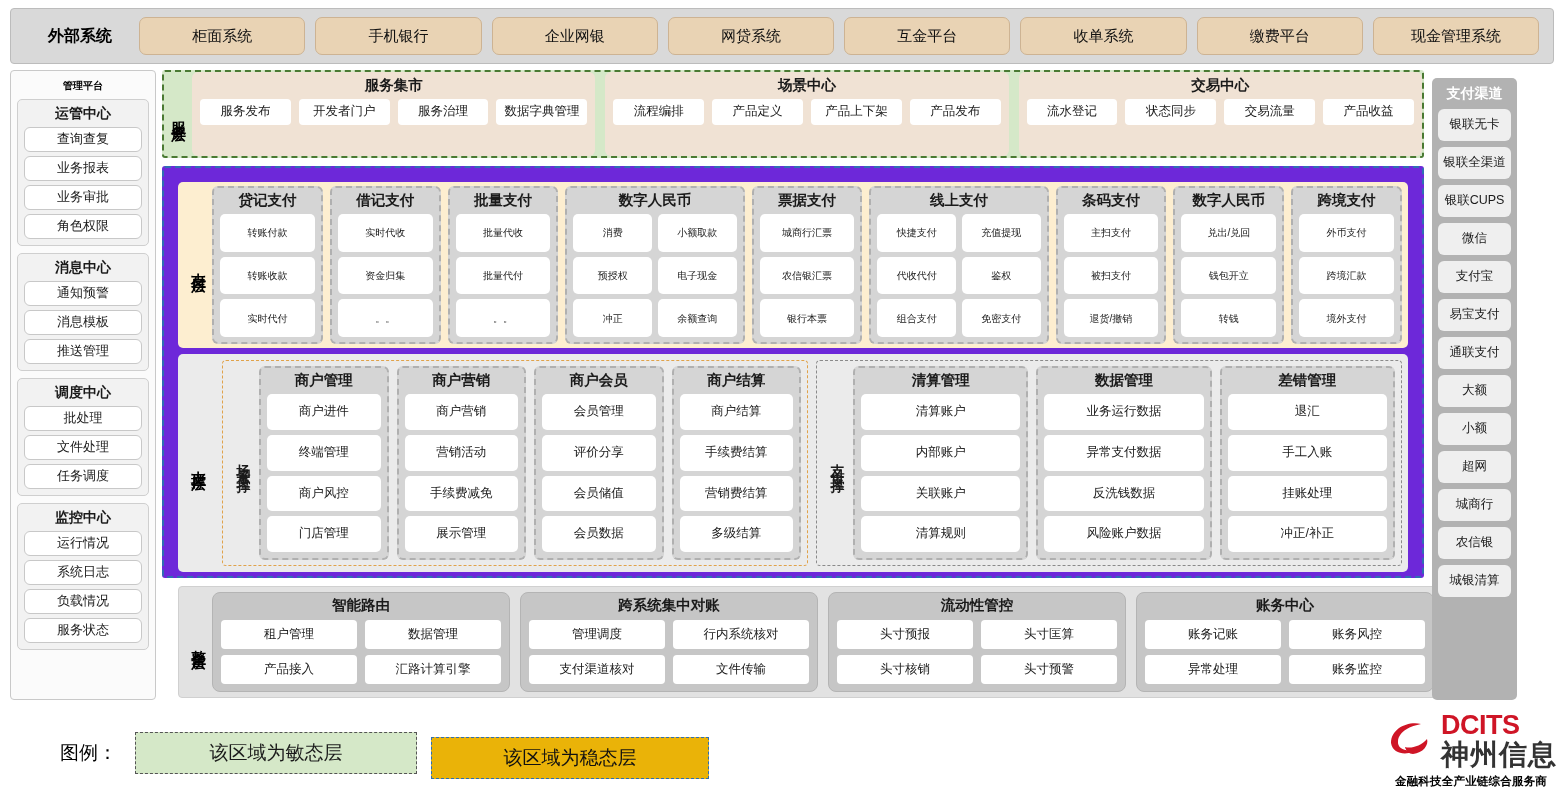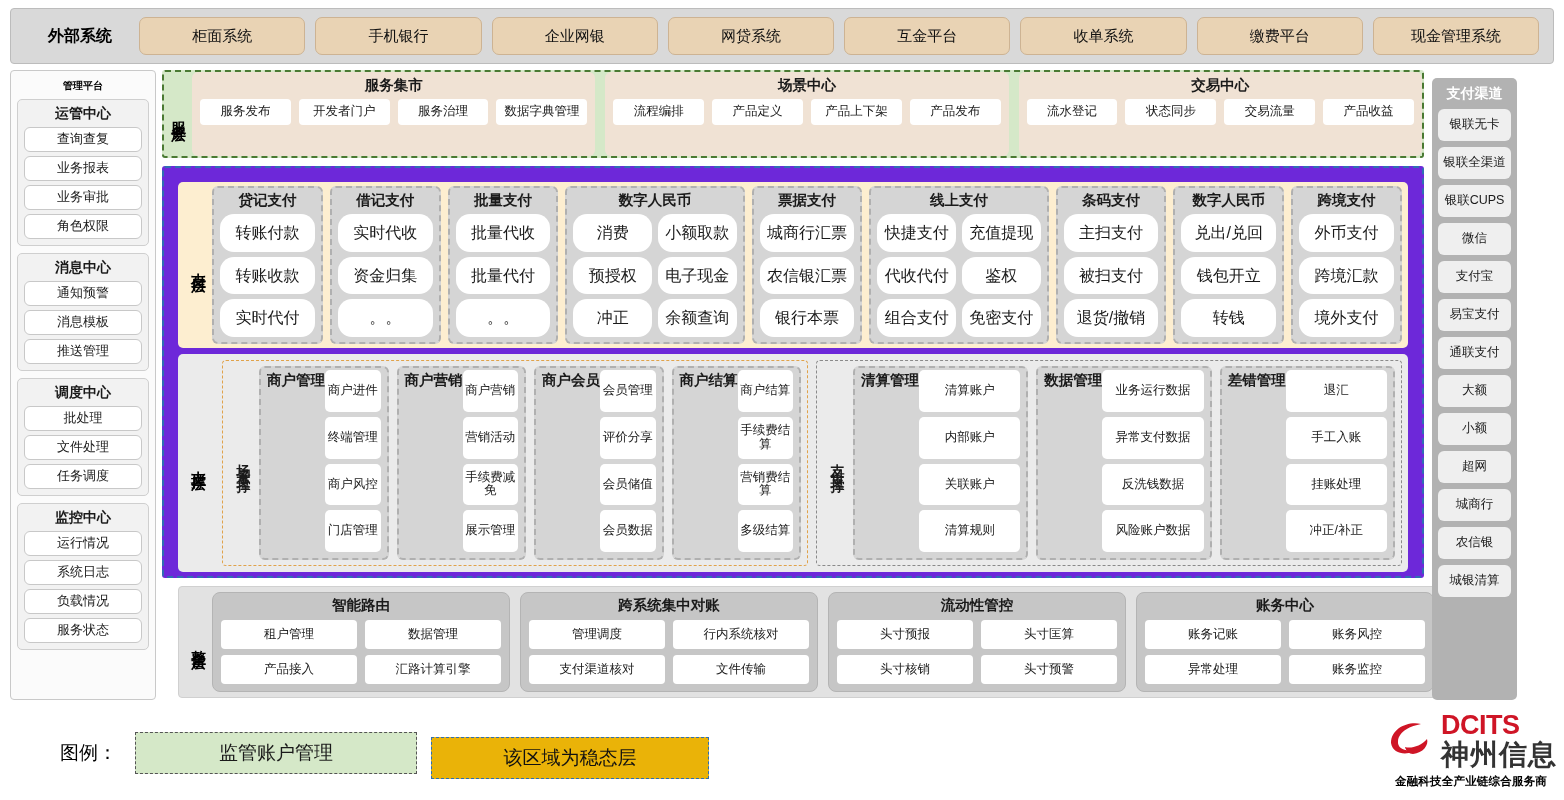--- a/index.html
+++ b/index.html
@@ -100,38 +100,38 @@
   .pay-groups{display:flex;flex:1;gap:7px;}
   .pay-group{
     background:#d5d5d5;border:2px dashed #b0b0b0;border-radius:6px;
     box-sizing:border-box;padding:2px 6px 5px;display:flex;flex-direction:column;
   }
   .pay-group.w1{flex:1;}
   .pay-group.w2{flex:1.72;}
   .pay-group-title{font-size:14.5px;font-weight:bold;text-align:center;padding:1px 0 4px;}
   .pay-rows{display:flex;flex-direction:column;gap:5px;flex:1;}
   .pay-row{display:flex;gap:6px;flex:1;}
-  .pay-row .chip{flex:1;border:none;border-radius:14px;font-size:16px;}
+  .pay-row .chip{flex:1;border:none;border-radius:5px;font-size:10px;}
 
   
   .sup-layer{
     margin-top:6px;height:218px;background:#ebebeb;border-radius:5px;
     box-sizing:border-box;display:flex;align-items:stretch;padding:6px;gap:8px;
   }
   .sup-half{flex:1;box-sizing:border-box;display:flex;align-items:stretch;padding:5px 6px;}
   .sup-half.scene{border:1px dashed #e0a24a;border-radius:4px;margin-left:2px;}
   .sup-half.paysup{border:1px dashed #8a8a8a;border-radius:4px;}
   .sup-inner-label{
     flex:none;width:30px;display:flex;align-items:center;justify-content:center;
     font-size:14px;font-weight:bold;writing-mode:vertical-rl;letter-spacing:5px;
   }
   .sup-groups{display:flex;flex:1;gap:8px;}
   .sup-group{
     flex:1;background:#d5d5d5;border:2px dashed #b0b0b0;border-radius:6px;
-    box-sizing:border-box;padding:2px 6px 6px;display:flex;flex-direction:row;
+    box-sizing:border-box;padding:2px 6px 6px;display:flex;flex-direction:column;
   }
   .sup-group-title{font-size:14.5px;font-weight:bold;text-align:center;padding:1px 0 4px;}
   .sup-items{display:flex;flex-direction:column;gap:5px;flex:1;}
   .sup-items .chip{flex:1;border:none;border-radius:5px;font-size:12.5px;}
 
   
   .int-layer{
     position:absolute;left:16px;top:516px;width:1262px;height:112px;
     background:#e2e2e2;border:1px solid #d0d0d0;border-radius:4px;
     display:flex;align-items:stretch;box-sizing:border-box;padding:5px;
@@ -543,21 +543,21 @@
         <div class="chip">小额</div>
         <div class="chip">超网</div>
         <div class="chip">城商行</div>
         <div class="chip">农信银</div>
         <div class="chip">城银清算</div>
       </div>
   </div>
 
   <div class="legend">
     <div class="legend-label">图例：</div>
-    <div class="legend-box legend-agile">监管账户管理</div>
+    <div class="legend-box legend-agile">该区域为敏态层</div>
     <div class="legend-box legend-stable">该区域为稳态层</div>
   </div>
 
   <div class="logo">
     <div class="logo-row">
       <span>
         <svg width="52" height="44" viewBox="0 0 52 44">
           <path d="M6 26 C6 12, 22 4, 36 7 C26 9, 14 14, 13 24 C12 33, 24 36, 34 31 C26 39, 8 39, 6 26 Z" fill="#cf1526"></path>
           <path d="M20 30 C26 32, 36 29, 42 22 C44 28, 38 36, 28 37 C24 37, 21 34, 20 30 Z" fill="#cf1526"></path>
         </svg>

